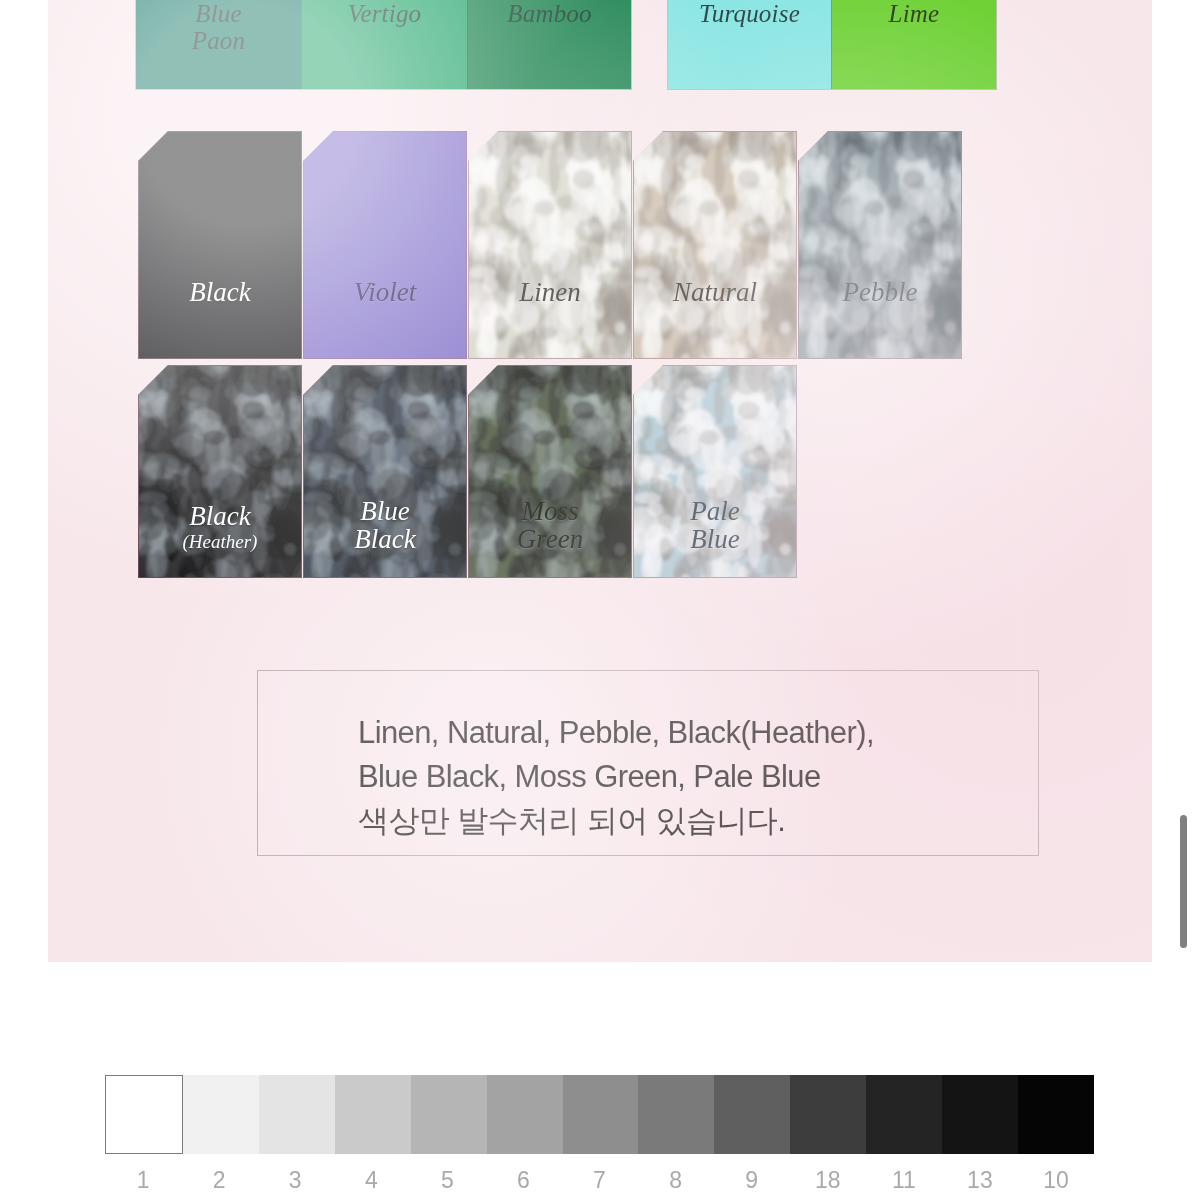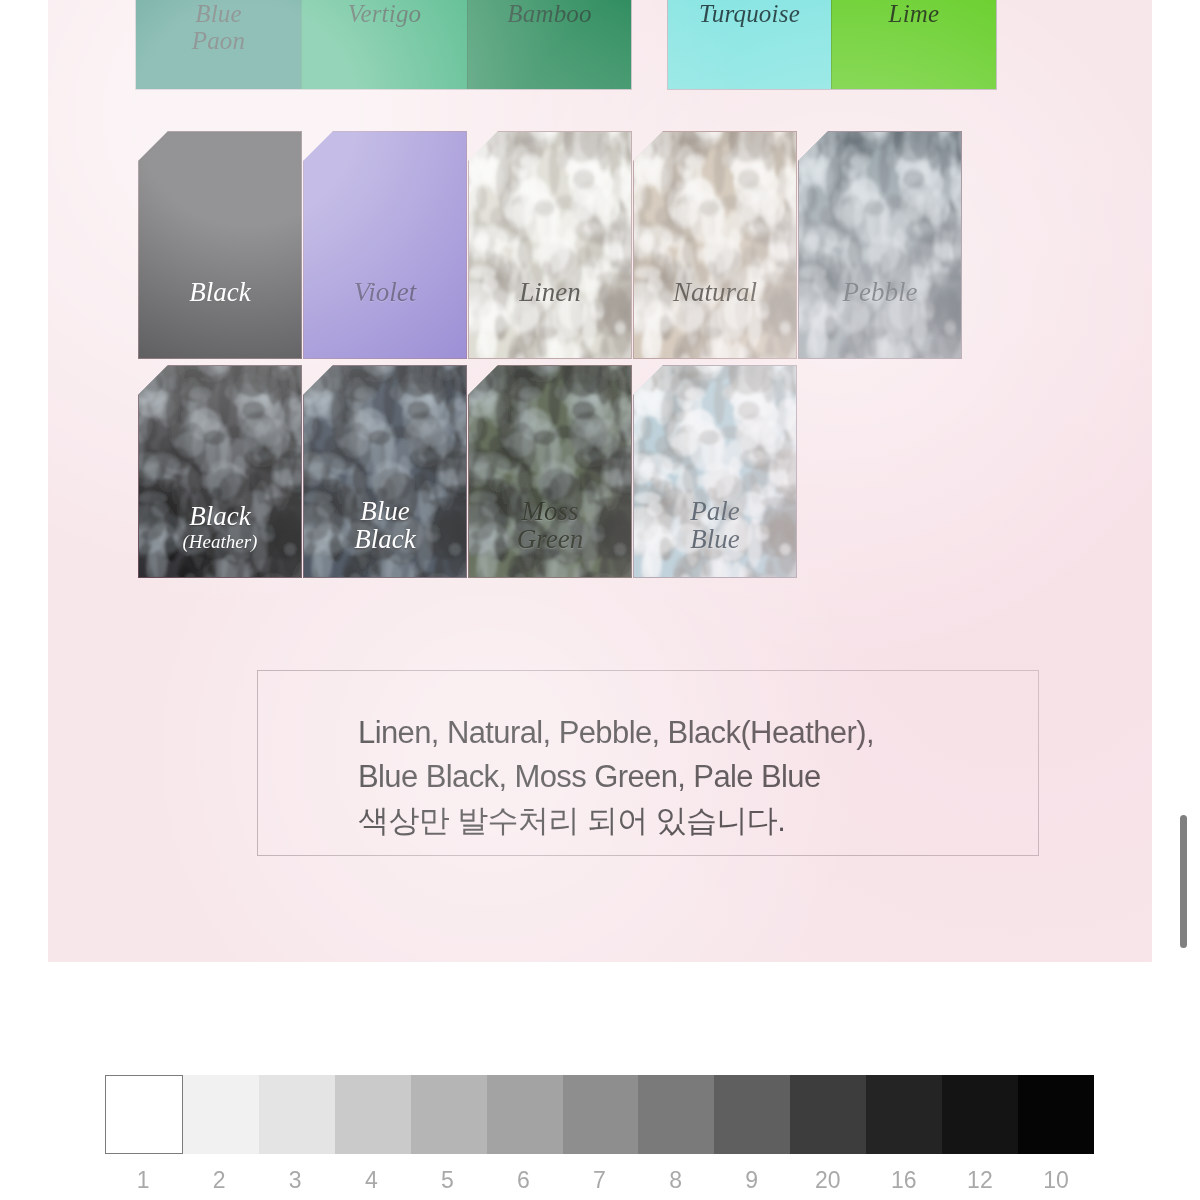--- a/index.html
+++ b/index.html
@@ -2390,20 +2390,20 @@
   <div id="gray-nums">
       <div class="gray-num">1</div>
       <div class="gray-num">2</div>
       <div class="gray-num">3</div>
       <div class="gray-num">4</div>
       <div class="gray-num">5</div>
       <div class="gray-num">6</div>
       <div class="gray-num">7</div>
       <div class="gray-num">8</div>
       <div class="gray-num">9</div>
-      <div class="gray-num">20</div>
-      <div class="gray-num">16</div>
-      <div class="gray-num">12</div>
+      <div class="gray-num">18</div>
+      <div class="gray-num">11</div>
+      <div class="gray-num">13</div>
       <div class="gray-num">10</div>
     </div>
 </div>
 
 <div id="scrollbar-thumb" style="background: rgb(128, 128, 128);"></div>
 
 </body></html>

